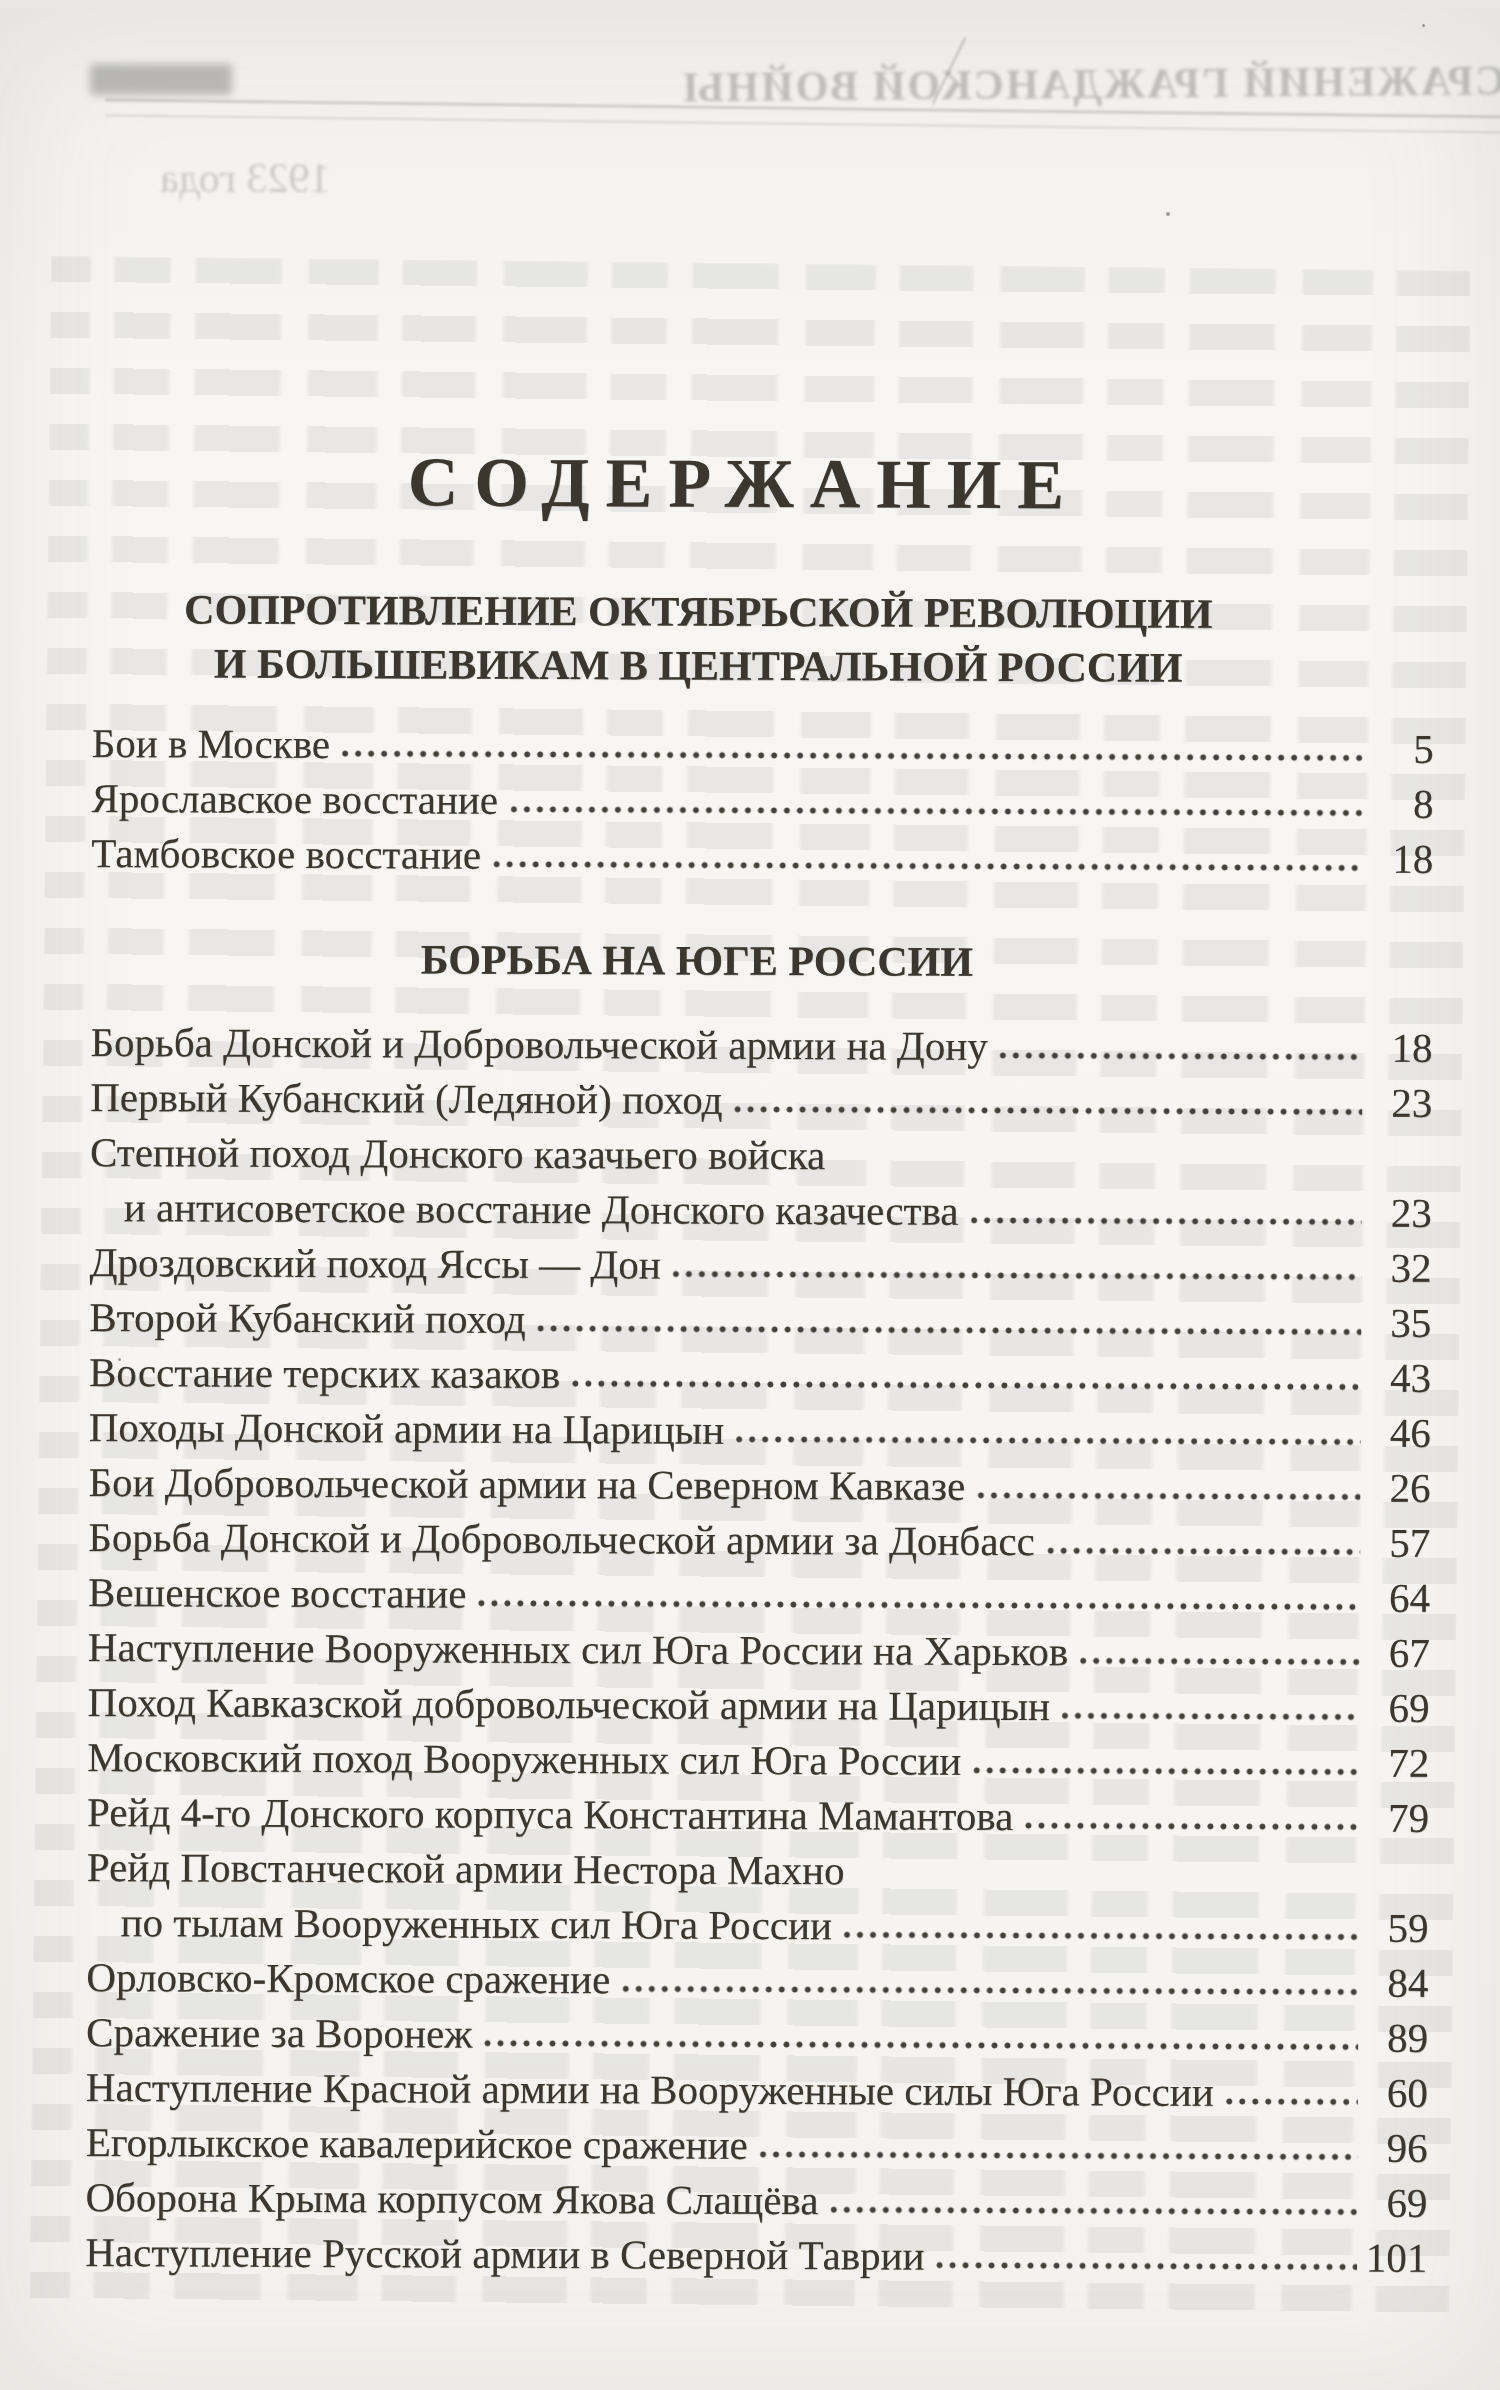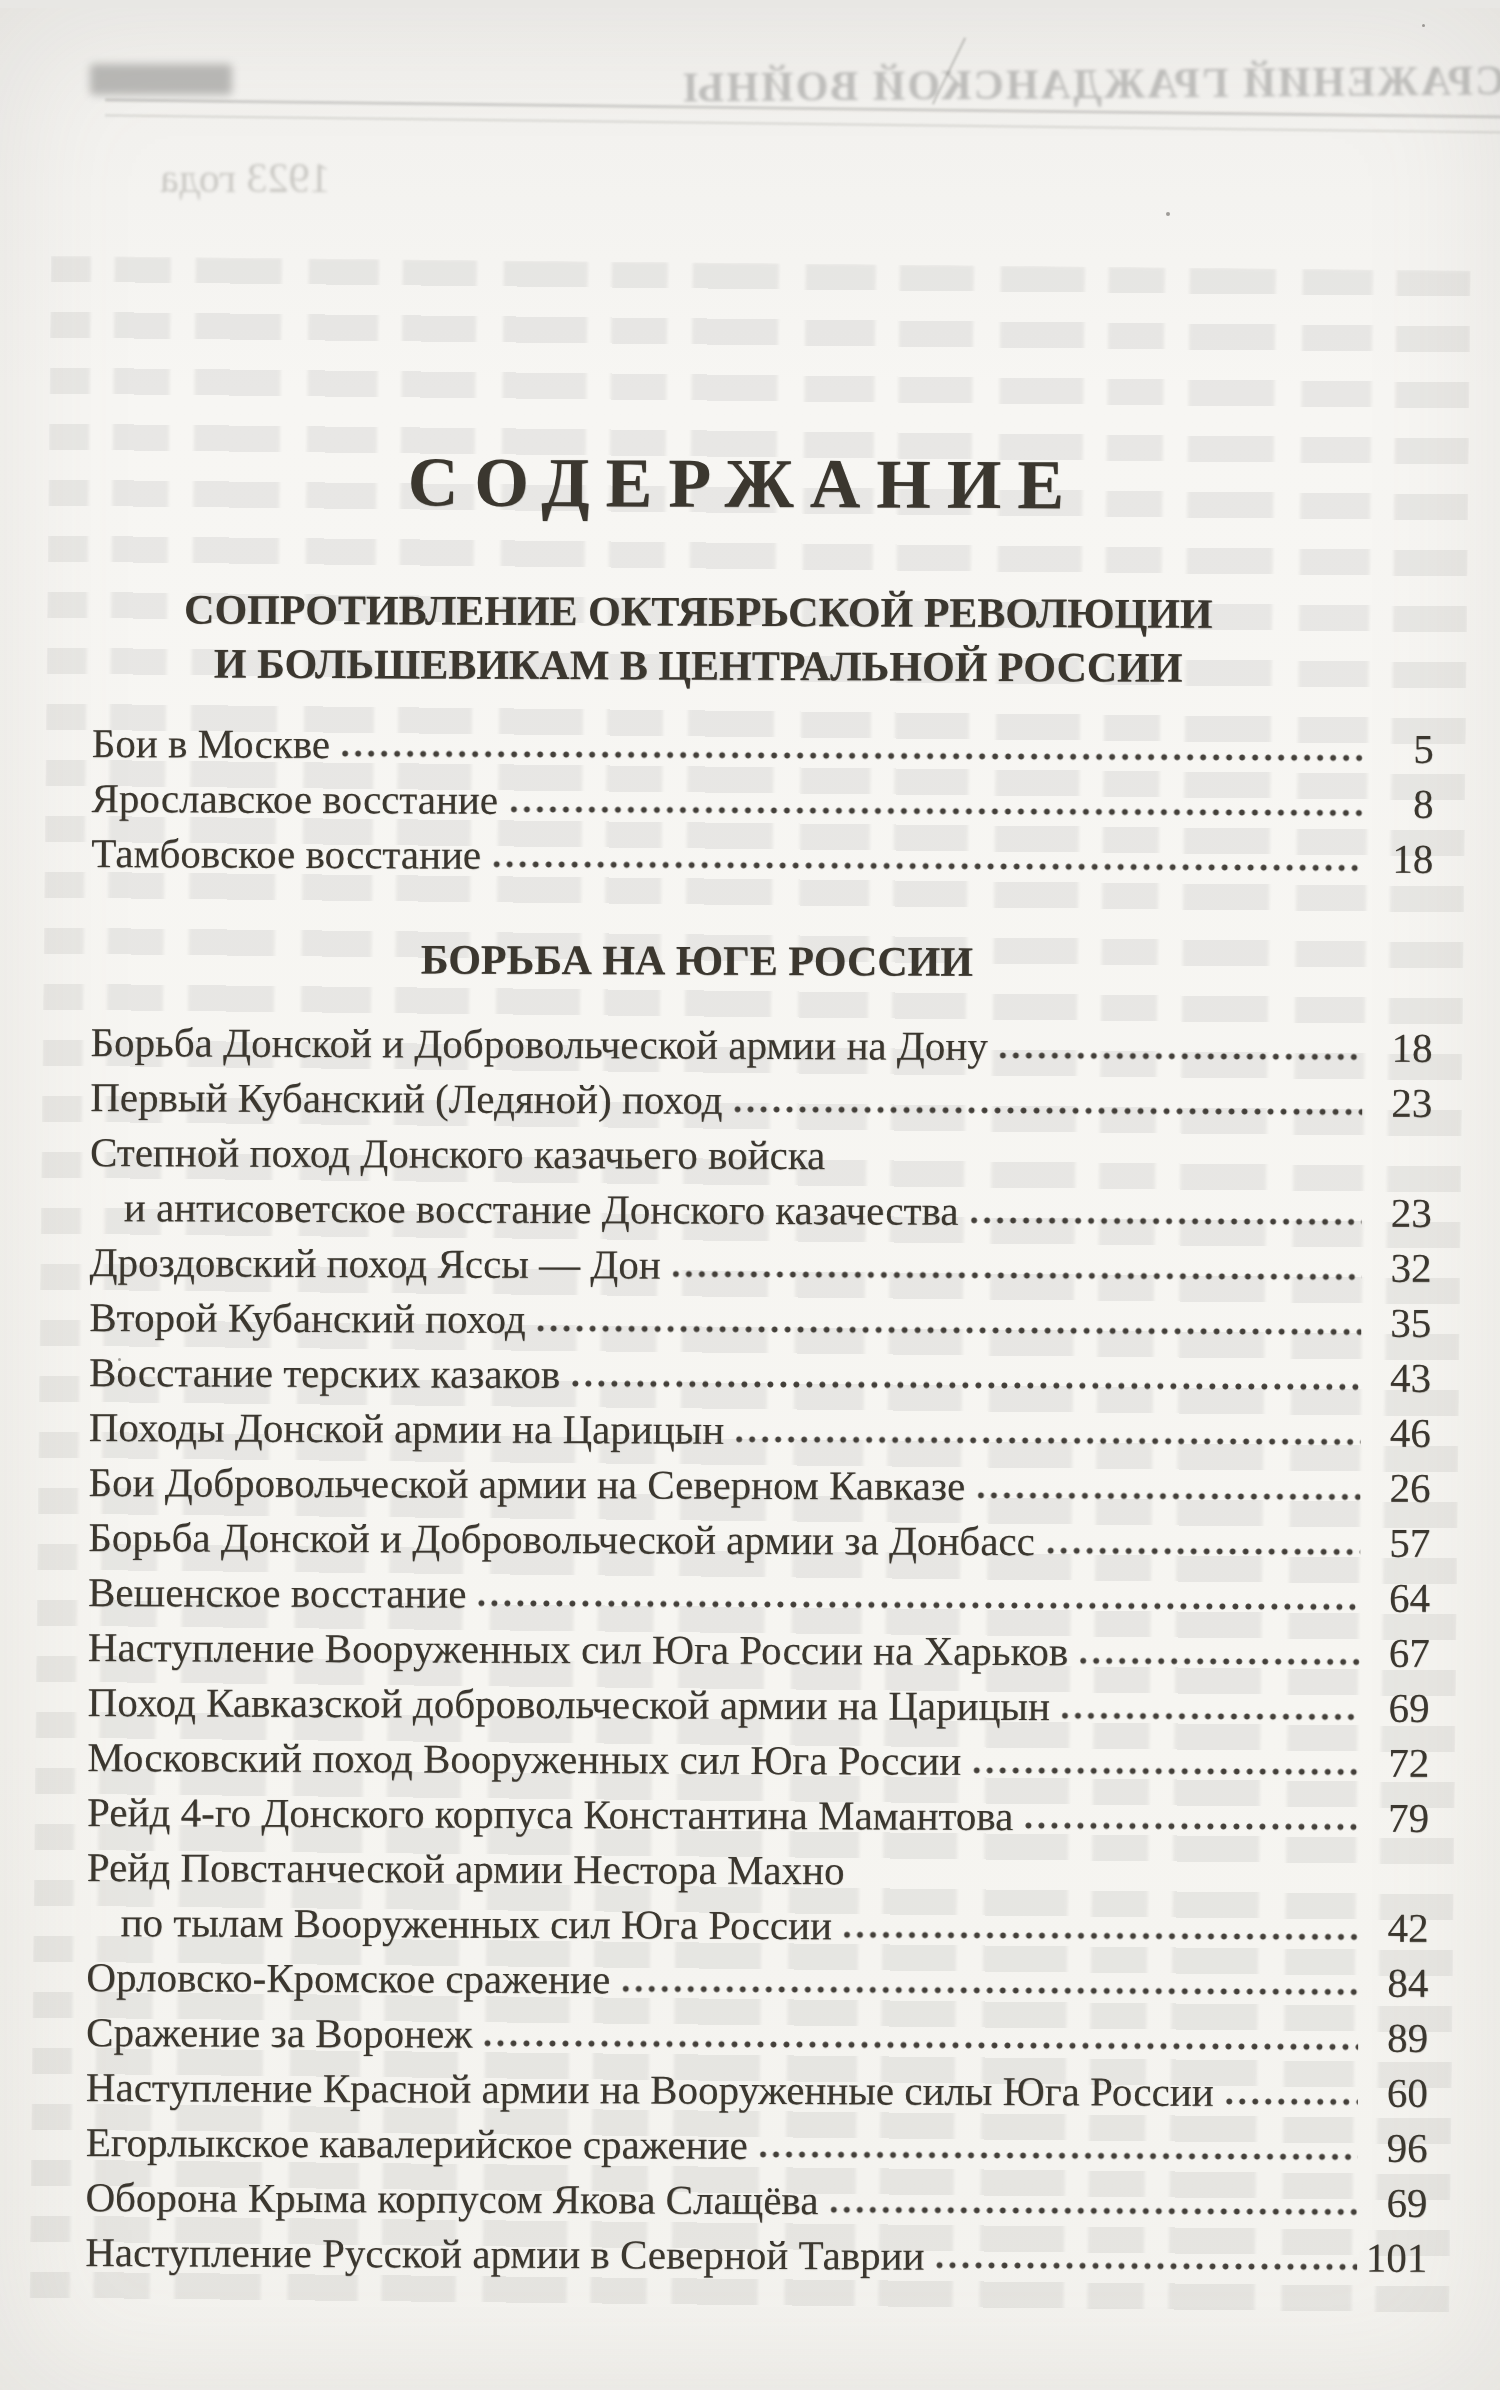--- a/index.html
+++ b/index.html
@@ -204,21 +204,21 @@
     <span class="dots"></span>
     <span class="pagenum">79</span>
   </div>
         <div class="toc-row">
     <span class="label">Рейд Повстанческой армии Нестора Махно</span>
 
   </div>
         <div class="toc-row wrap">
     <span class="label">по тылам Вооруженных сил Юга России</span>
     <span class="dots"></span>
-    <span class="pagenum">42</span>
+    <span class="pagenum">59</span>
   </div>
         <div class="toc-row">
     <span class="label">Орловско-Кромское сражение</span>
     <span class="dots"></span>
     <span class="pagenum">84</span>
   </div>
         <div class="toc-row">
     <span class="label">Сражение за Воронеж</span>
     <span class="dots"></span>
     <span class="pagenum">89</span>

